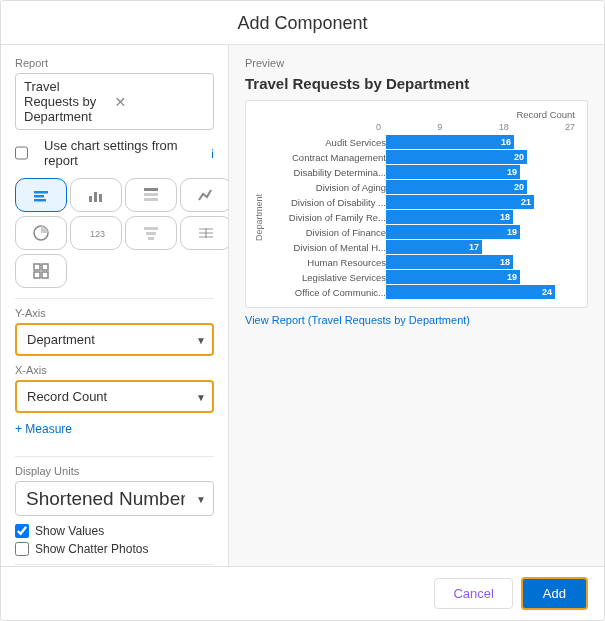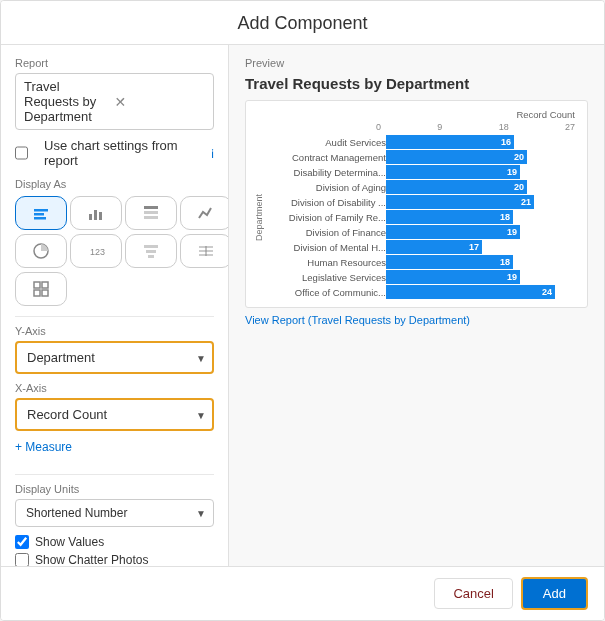--- a/index.html
+++ b/index.html
@@ -177,21 +177,21 @@
     .display-units-section {
       margin-bottom: 8px;
     }
     .select-wrapper-normal select {
       width: 100%;
       padding: 6px 28px 6px 10px;
       border: 1px solid #ccc;
       border-radius: 4px;
       appearance: none;
       background: #fff;
-      font-size: 12px;
+      font-size: 19px;
       cursor: pointer;
       color: #333;
     }
     .select-wrapper-normal {
       position: relative;
       margin-bottom: 8px;
     }
     .select-wrapper-normal .arrow {
       position: absolute;
       right: 8px;
@@ -224,21 +224,21 @@
       background: #fff;
       gap: 8px;
     }
     .btn-cancel {
       background: #fff;
       border: 1px solid #ddd;
       border-radius: 4px;
       padding: 7px 18px;
       font-size: 13px;
       cursor: pointer;
-      color: #7f1d1d;
+      color: #8b5cf6;
     }
     .btn-add {
       background: #0070d2;
       border: 2px solid #e8a020;
       border-radius: 4px;
       padding: 7px 20px;
       font-size: 13px;
       cursor: pointer;
       color: #fff;
       font-weight: 500;
@@ -340,21 +340,20 @@
         <span>Travel Requests by Department</span>
         <span class="x-icon">✕</span>
       </div>
 
       <div class="chart-settings-row">
         <input type="checkbox" style="">
         <span>Use chart settings from report</span>
         <span class="info-icon">ℹ</span>
       </div>
 
-      <div class="display-as-label">Display As</div>
 
       
       <div class="display-as-grid">
         <button class="chart-icon-btn active">
           <svg viewBox="0 0 18 18" fill="none" xmlns="http://www.w3.org/2000/svg">
             <rect x="2" y="5" width="14" height="2.5" fill="#1589ee"></rect>
             <rect x="2" y="9" width="10" height="2.5" fill="#1589ee"></rect>
             <rect x="2" y="13" width="12" height="2.5" fill="#1589ee"></rect>
           </svg>
         </button>

